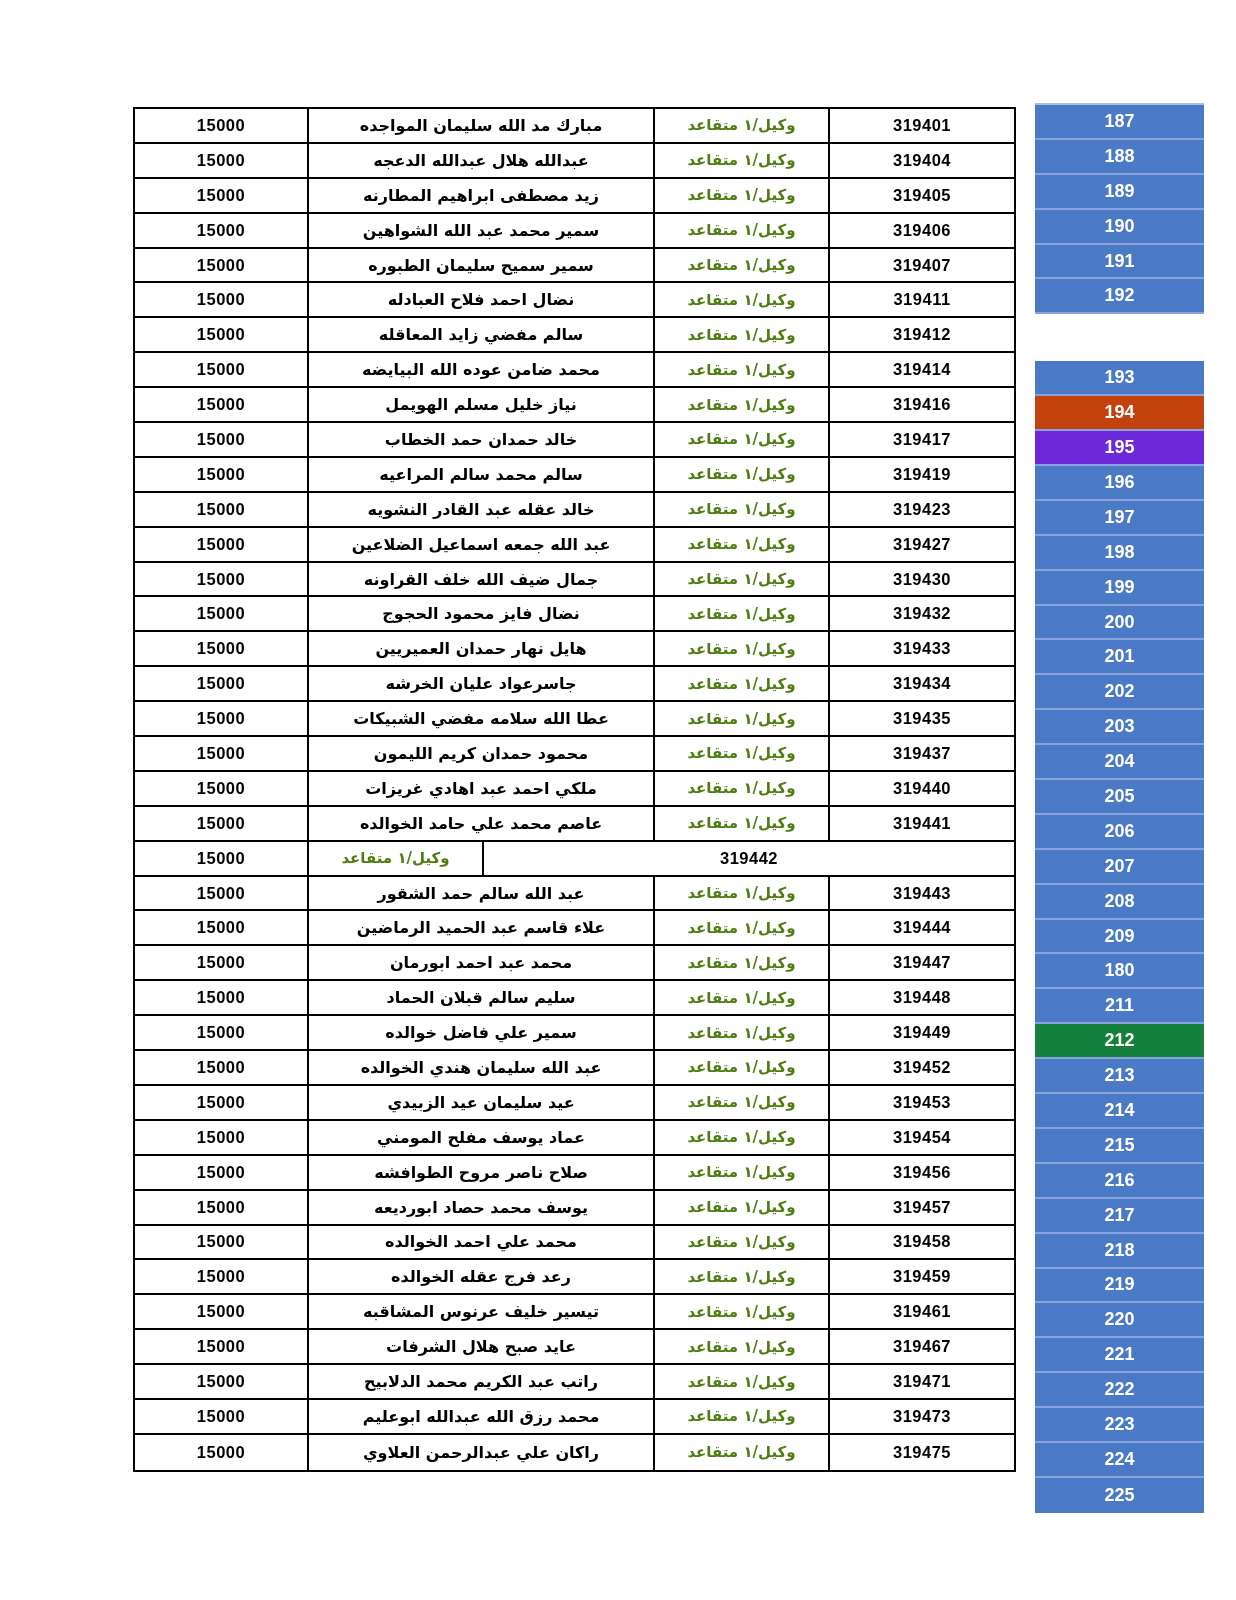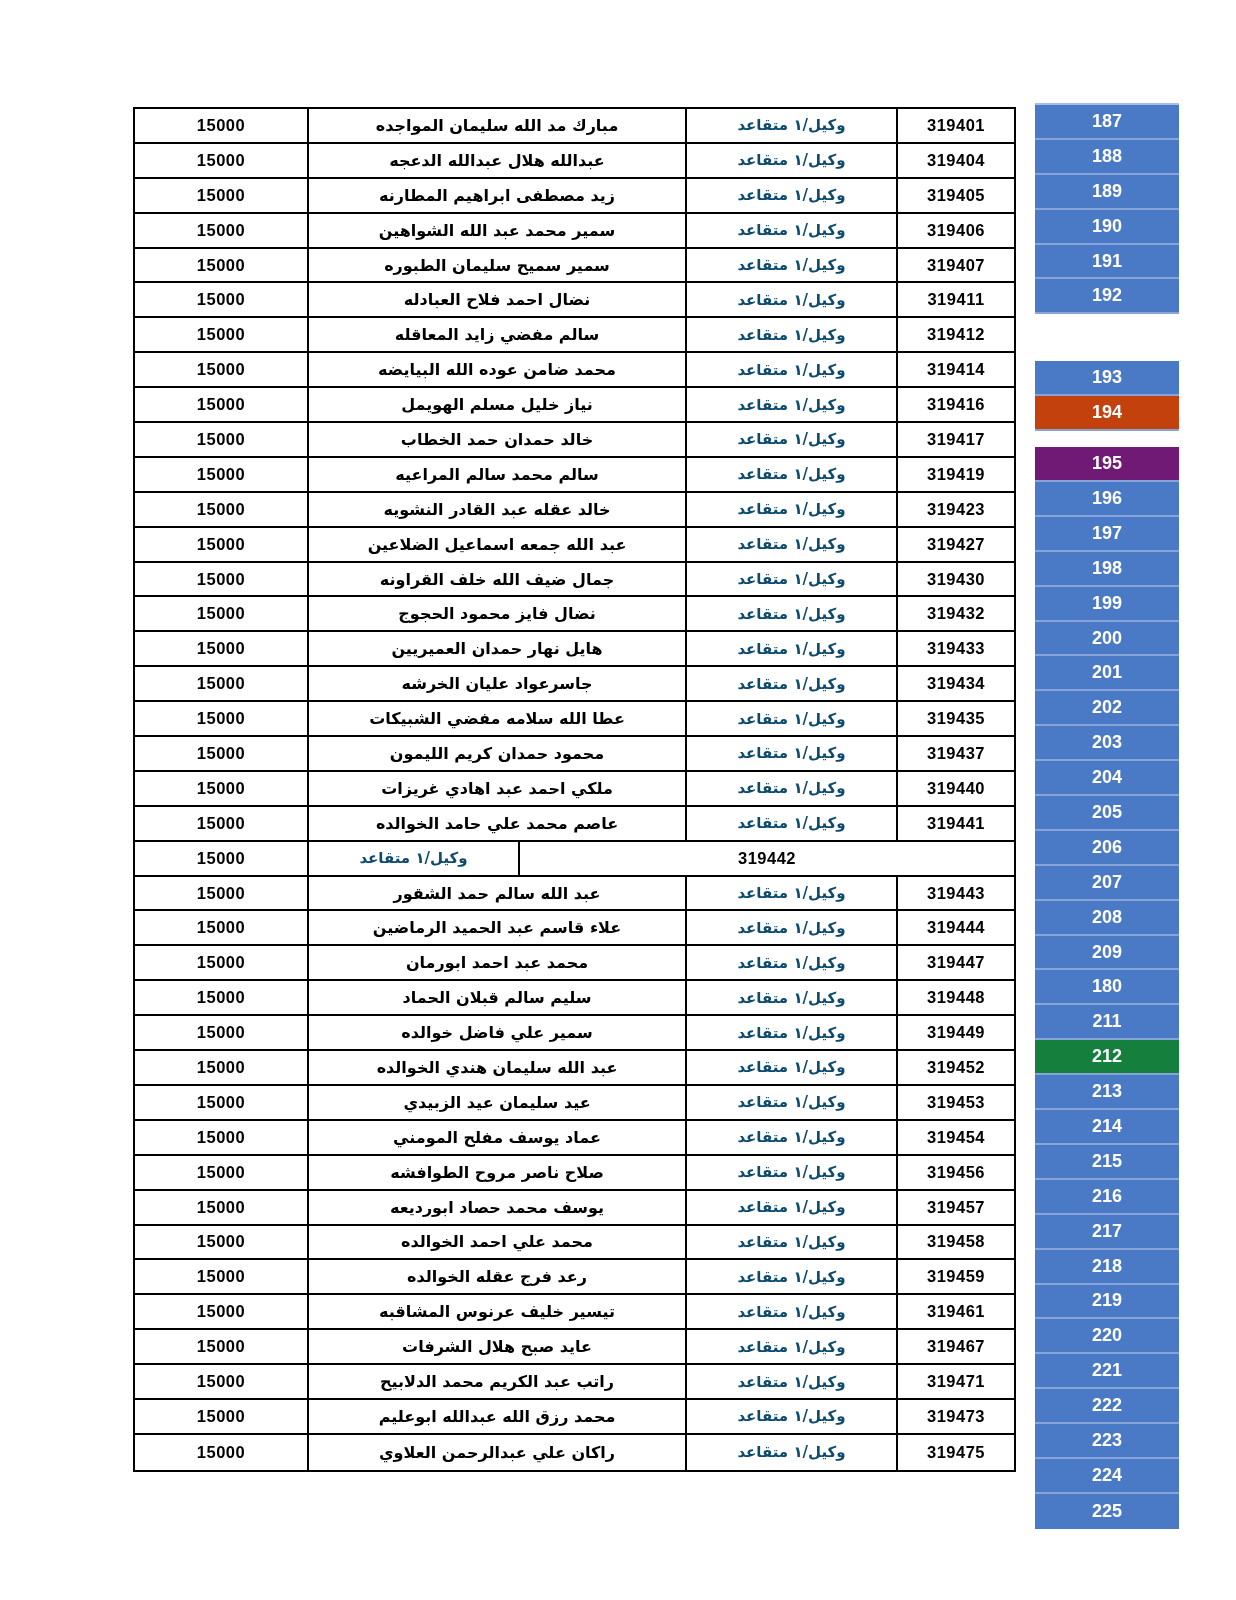--- a/index.html
+++ b/index.html
@@ -16,25 +16,25 @@
     border-bottom:2px solid #000;
   }
   .row:last-child{border-bottom:none;}
   .cell{
     box-sizing:border-box;border-right:2px solid #000;
     display:flex;align-items:center;justify-content:center;
     overflow:hidden;white-space:nowrap;
   }
   .cell:last-child{border-right:none;}
   .cell.amount{width:174px;font-weight:bold;font-size:16.5px;letter-spacing:.5px;color:#000;}
-  .cell.name{width:378px;font-family:"DejaVu Sans",sans-serif;font-weight:bold;font-size:16px;color:#000;}
-  .cell.rank{width:211px;font-family:"DejaVu Sans",sans-serif;font-weight:bold;font-size:15px;color:#0c4a6e;}
+  .cell.name{width:346px;font-family:"DejaVu Sans",sans-serif;font-weight:bold;font-size:16px;color:#000;}
+  .cell.rank{width:175px;font-family:"DejaVu Sans",sans-serif;font-weight:bold;font-size:15px;color:#4d7c0f;}
   .cell.number{flex:1;font-weight:bold;font-size:16.5px;letter-spacing:.5px;color:#000;}
   .index-col{
-    position:absolute;left:1035px;top:103px;width:144px;
+    position:absolute;left:1035px;top:103px;width:169px;
     border-top:2px solid #a9bde4;
   }
   .icell{
     height:34.9px;box-sizing:border-box;
     display:flex;align-items:center;justify-content:center;
     font-weight:bold;font-size:18px;
     border-bottom:2px solid #87a3d8;
   }
   .icell:last-child{border-bottom:none;}
 </style>
@@ -281,21 +281,21 @@
 
 <div class="index-col" id="index-col">
     <div class="icell" style="background: rgb(74, 122, 198); color: rgb(255, 255, 255);">187</div>
     <div class="icell" style="background: rgb(74, 122, 198); color: rgb(255, 255, 255);">188</div>
     <div class="icell" style="background: rgb(74, 122, 198); color: rgb(255, 255, 255);">189</div>
     <div class="icell" style="background: rgb(74, 122, 198); color: rgb(255, 255, 255);">190</div>
     <div class="icell" style="background: rgb(74, 122, 198); color: #ffffff;">191</div>
     <div class="icell" style="background: rgb(74, 122, 198); color: rgb(255, 255, 255);">192</div>
     <div class="icell" style="background: rgb(74, 122, 198); color: rgb(255, 255, 255); margin-top: 47px;">193</div>
     <div class="icell" style="background: #c2410c; color: rgb(255, 255, 255);">194</div>
-    <div class="icell" style="background: #701a75; color: rgb(255, 255, 255); margin-top: 16px;">195</div>
+    <div class="icell" style="background: #6d28d9; color: rgb(255, 255, 255);">195</div>
     <div class="icell" style="background: rgb(74, 122, 198); color: rgb(255, 255, 255);">196</div>
     <div class="icell" style="background: rgb(74, 122, 198); color: rgb(255, 255, 255);">197</div>
     <div class="icell" style="background: rgb(74, 122, 198); color: rgb(255, 255, 255);">198</div>
     <div class="icell" style="background: rgb(74, 122, 198); color: rgb(255, 255, 255);">199</div>
     <div class="icell" style="background: rgb(74, 122, 198); color: rgb(255, 255, 255);">200</div>
     <div class="icell" style="background: rgb(74, 122, 198); color: rgb(255, 255, 255);">201</div>
     <div class="icell" style="background: rgb(74, 122, 198); color: rgb(255, 255, 255);">202</div>
     <div class="icell" style="background: rgb(74, 122, 198); color: rgb(255, 255, 255);">203</div>
     <div class="icell" style="background: rgb(74, 122, 198); color: rgb(255, 255, 255);">204</div>
     <div class="icell" style="background: rgb(74, 122, 198); color: rgb(255, 255, 255);">205</div>

